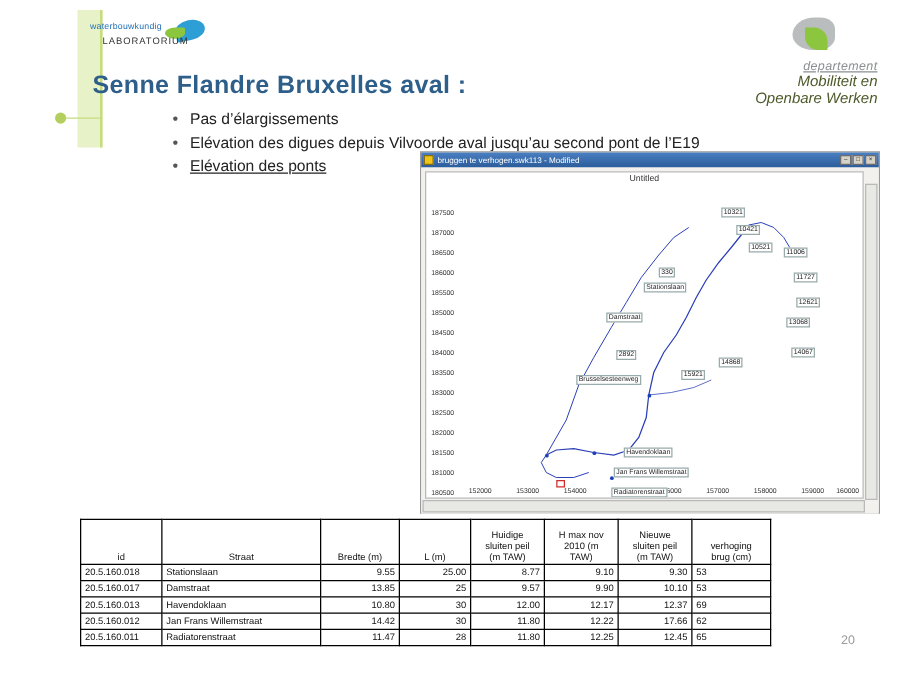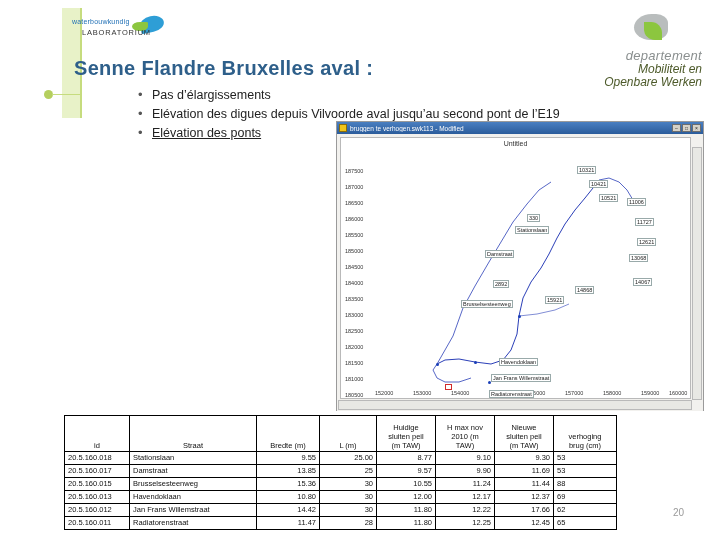--- a/index.html
+++ b/index.html
@@ -112,24 +112,25 @@
   .logo-right .mark .leaf {
     position: absolute;
     right: 40px;
     top: 8px;
     width: 18px;
     height: 18px;
     background: #8cc63f;
     border-radius: 0 60% 0 60%;
   }
   .logo-right .dept {
-    font-size: 13px;
+    font-size: 10px;
     color: #8a8f8f;
     font-style: italic;
     letter-spacing: .3px;
+    text-decoration: underline;
   }
   .logo-right .t1,
   .logo-right .t2 {
     font-size: 12px;
     color: #4d5a2a;
     font-style: italic;
     line-height: 13px;
   }
 
   
@@ -491,32 +492,22 @@
       <td class="c-nieuwe">9.30</td>
       <td class="c-verh">53</td>
     </tr>
     <tr>
       <td class="c-id">20.5.160.017</td>
       <td class="c-straat">Damstraat</td>
       <td class="c-brdt">13.85</td>
       <td class="c-l">25</td>
       <td class="c-huidige">9.57</td>
       <td class="c-hmax">9.90</td>
-      <td class="c-nieuwe">11.69</td>
+      <td class="c-nieuwe">10.10</td>
       <td class="c-verh">53</td>
-    </tr>
-    <tr>
-      <td class="c-id">20.5.160.015</td>
-      <td class="c-straat">Brusselsesteenweg</td>
-      <td class="c-brdt">15.36</td>
-      <td class="c-l">30</td>
-      <td class="c-huidige">10.55</td>
-      <td class="c-hmax">11.24</td>
-      <td class="c-nieuwe">11.44</td>
-      <td class="c-verh">88</td>
     </tr>
     <tr>
       <td class="c-id">20.5.160.013</td>
       <td class="c-straat">Havendoklaan</td>
       <td class="c-brdt">10.80</td>
       <td class="c-l">30</td>
       <td class="c-huidige">12.00</td>
       <td class="c-hmax">12.17</td>
       <td class="c-nieuwe">12.37</td>
       <td class="c-verh">69</td>

